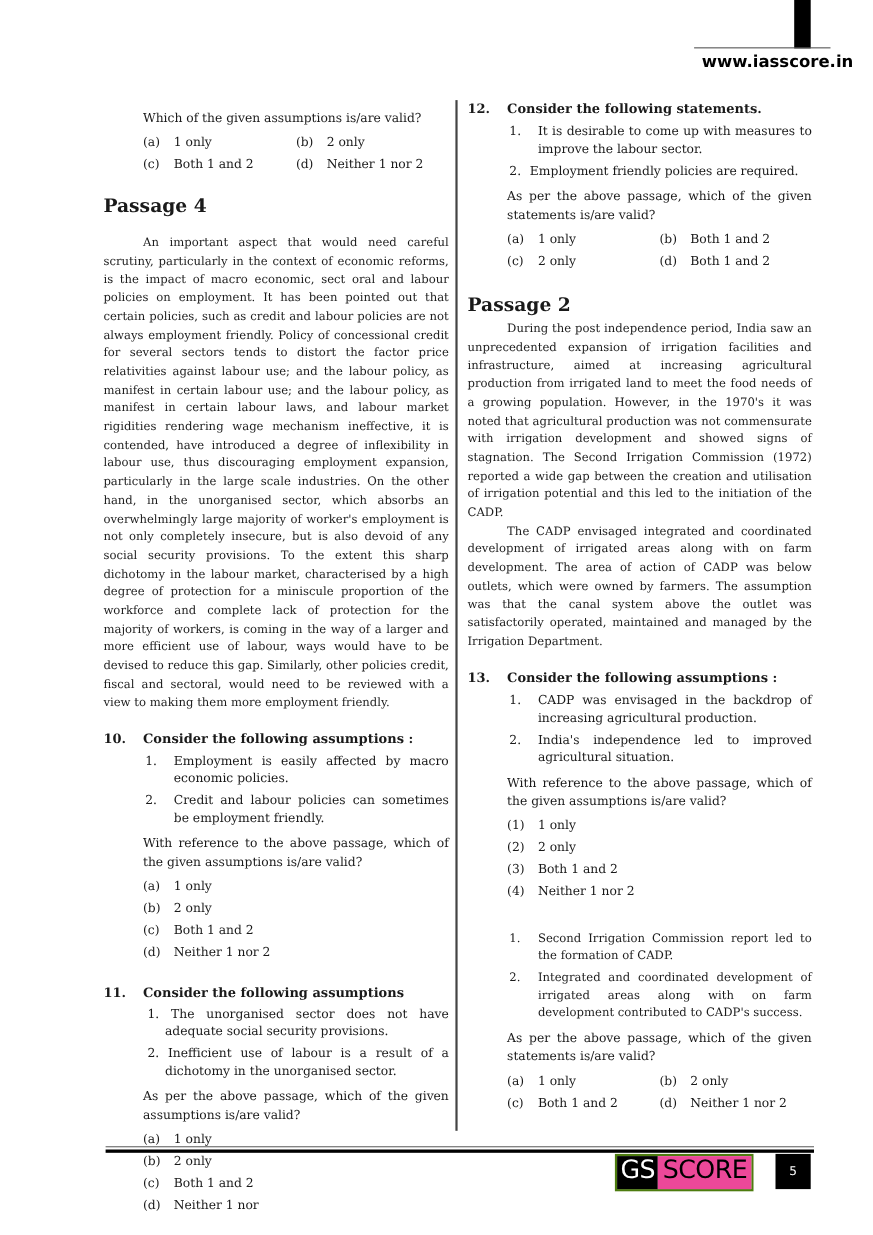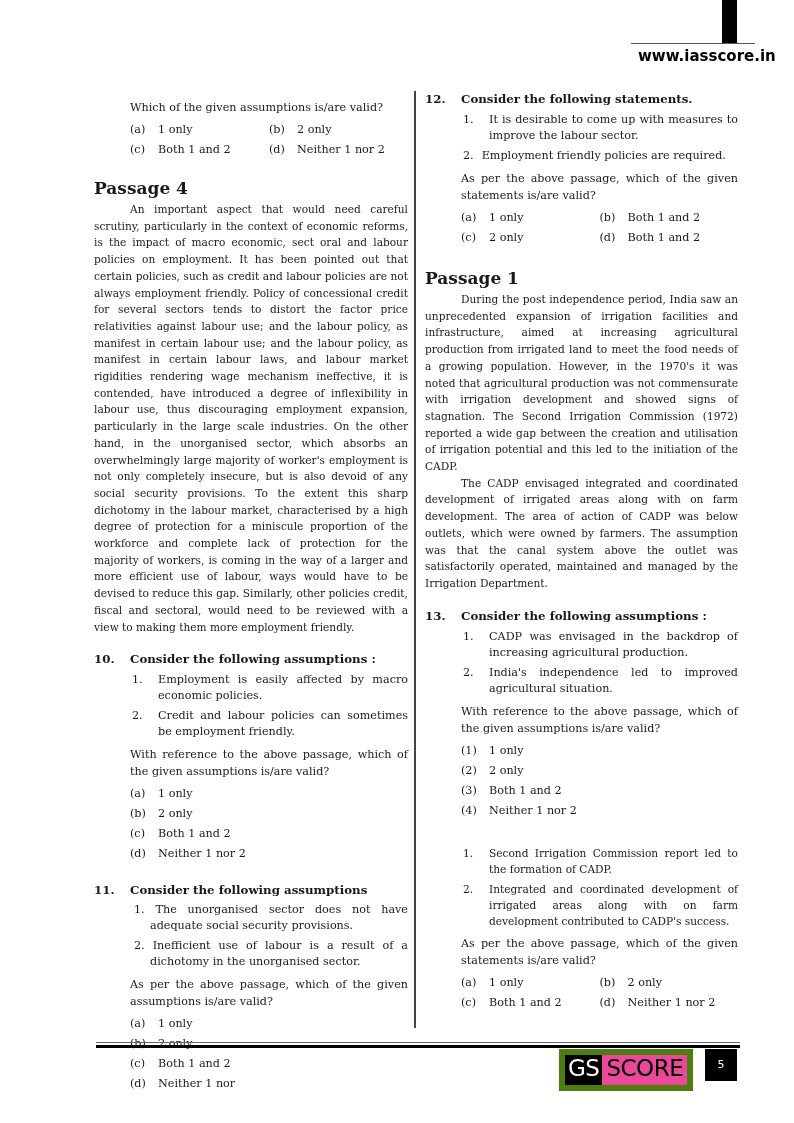--- a/index.html
+++ b/index.html
@@ -23,21 +23,21 @@
   .opts { padding-left: 36px; }
   .opt { display: flex; line-height: 20px; }
   .opt .ol { width: 28px; flex: none; }
   .opts2 { padding-left: 36px; display: grid; grid-template-columns: 1fr 1fr; line-height: 20px; }
   .opts2 .opt { }
   .passage-title { font-weight: bold; font-size: 17px; margin: 0; }
   .passage { text-align: justify; font-size: 10.6px; line-height: 16.7px; margin: 0; }
   .passage p { margin: 0; text-indent: 36px; }
   .footer-line1 { position: absolute; left: 96px; top: 1042px; width: 644px; height: 1px; background: #666; }
   .footer-line2 { position: absolute; left: 96px; top: 1045px; width: 644px; height: 3px; background: #000; }
-  .logo { position: absolute; left: 559px; top: 1049px; height: 30px; display: flex; border: 6px solid #4d7c0f; font-family: "DejaVu Sans", sans-serif; font-size: 23px; line-height: 26px; letter-spacing: -0.5px; }
+  .logo { position: absolute; left: 559px; top: 1049px; height: 30px; display: flex; border: 2px solid #4d7c0f; font-family: "DejaVu Sans", sans-serif; font-size: 23px; line-height: 26px; letter-spacing: -0.5px; }
   .logo .gs { background: #000; color: #fff; padding: 0 3px; }
   .logo .score { background: #ec4899; color: #000; padding: 0 4px; }
   .pagenum { position: absolute; left: 705px; top: 1049px; width: 32px; height: 32px; background: #000; color: #fff; font-size: 11px; font-family: "DejaVu Sans", sans-serif; text-align: center; line-height: 32px; }
 </style>
 </head>
 <body>
 
 <div class="hdr-block"></div>
 <div class="hdr-line"></div>
 <div class="hdr-url">www.iasscore.in</div>
@@ -62,21 +62,21 @@
         </div>
       <div class="opt">
           <span class="ol">(d)</span>
           <span>Neither 1 nor 2</span>
         </div>
     </div>
   </div>
 
   <div style="height:20px"></div>
   <div class="passage-title">Passage 4</div>
-  <div class="passage" style="margin-top:4px">
+  <div class="passage" style="margin-top:16px">
     <p>An important aspect that would need careful scrutiny, particularly in the context of economic reforms, is the impact of macro economic, sect oral and labour policies on employment. It has been pointed out that certain policies, such as credit and labour policies are not always employment friendly. Policy of concessional credit for several sectors tends to distort the factor price relativities against labour use; and the labour policy, as manifest in certain labour use; and the labour policy, as manifest in certain labour laws, and labour market rigidities rendering wage mechanism ineffective, it is contended, have introduced a degree of inflexibility in labour use, thus discouraging employment expansion, particularly in the large scale industries. On the other hand, in the unorganised sector, which absorbs an overwhelmingly large majority of worker's employment is not only completely insecure, but is also devoid of any social security provisions. To the extent this sharp dichotomy in the labour market, characterised by a high degree of protection for a miniscule proportion of the workforce and complete lack of protection for the majority of workers, is coming in the way of a larger and more efficient use of labour, ways would have to be devised to reduce this gap. Similarly, other policies    credit, fiscal and sectoral, would need to be reviewed with a view to making them more employment friendly.</p>
   </div>
 
   <div style="height:16px"></div>
   <div>
     <div class="q-head"><span class="qn">10.</span><span>Consider the following assumptions :</span></div>
     <div style="height:4px"></div>
     <div class="stmt"><span class="sn">1.</span><span>Employment is easily affected by macro economic policies.</span></div>
     <div class="stmt" style="margin-top:4px"><span class="sn">2.</span><span>Credit and labour policies can sometimes be employment friendly.</span></div>
     <div class="prompt">With reference to the above passage, which of the given assumptions is/are valid?</div>
@@ -149,21 +149,21 @@
           <span>2 only</span>
         </div>
       <div class="opt">
           <span class="ol">(d)</span>
           <span>Both 1 and 2</span>
         </div>
     </div>
   </div>
 
   <div style="height:22px"></div>
-  <div class="passage-title">Passage 1</div>
+  <div class="passage-title">Passage 2</div>
   <div class="passage" style="margin-top:4px">
     <p>During the post independence period, India saw an unprecedented expansion of irrigation facilities and infrastructure, aimed at increasing agricultural production from irrigated land to meet the food needs of a growing population. However, in the 1970's it was noted that agricultural production was not commensurate with irrigation development and showed signs of stagnation. The Second Irrigation Commission (1972) reported a wide gap between the creation and utilisation of irrigation potential and this led to the initiation of the CADP.</p>
     <p>The CADP envisaged integrated and coordinated development of irrigated areas along with on farm development. The area of action of CADP was below outlets, which were owned by farmers. The assumption was that the canal system above the outlet was satisfactorily operated, maintained and managed by the Irrigation Department.</p>
   </div>
 
   <div style="height:16px"></div>
   <div>
     <div class="q-head"><span class="qn">13.</span><span>Consider the following assumptions :</span></div>
     <div style="height:4px"></div>
     <div class="stmt"><span class="sn">1.</span><span>CADP was envisaged in the backdrop of increasing agricultural production.</span></div>

